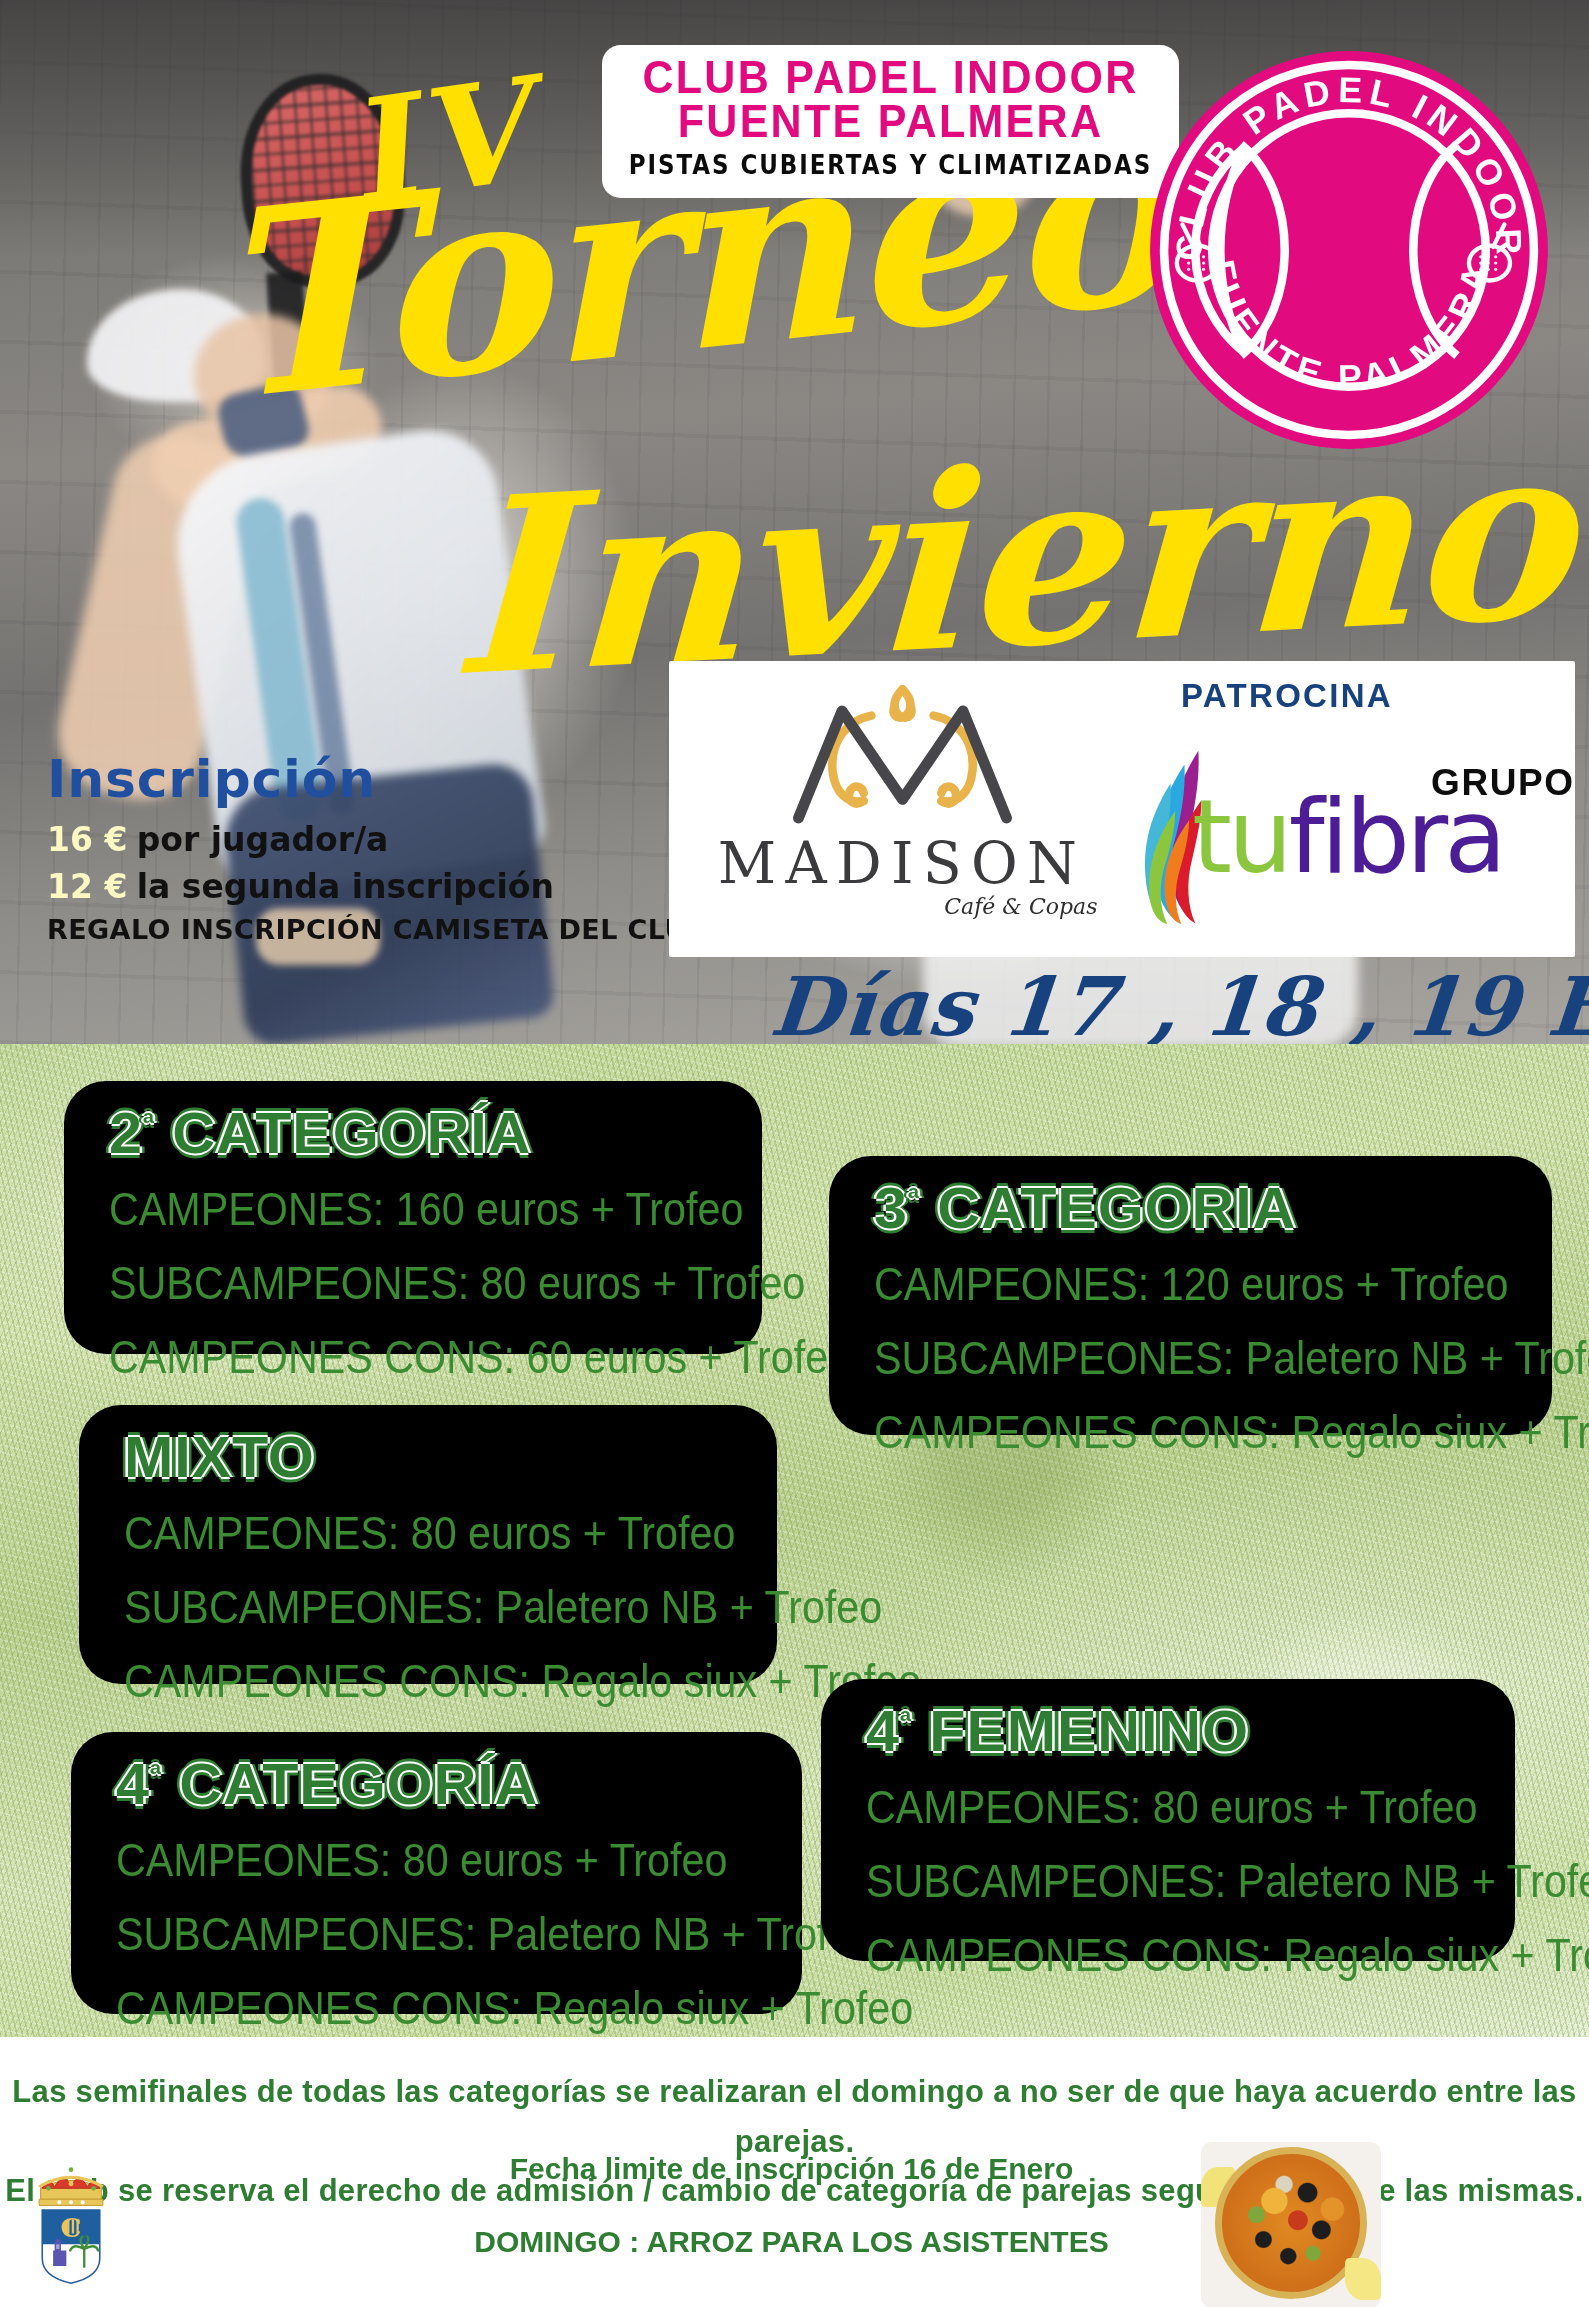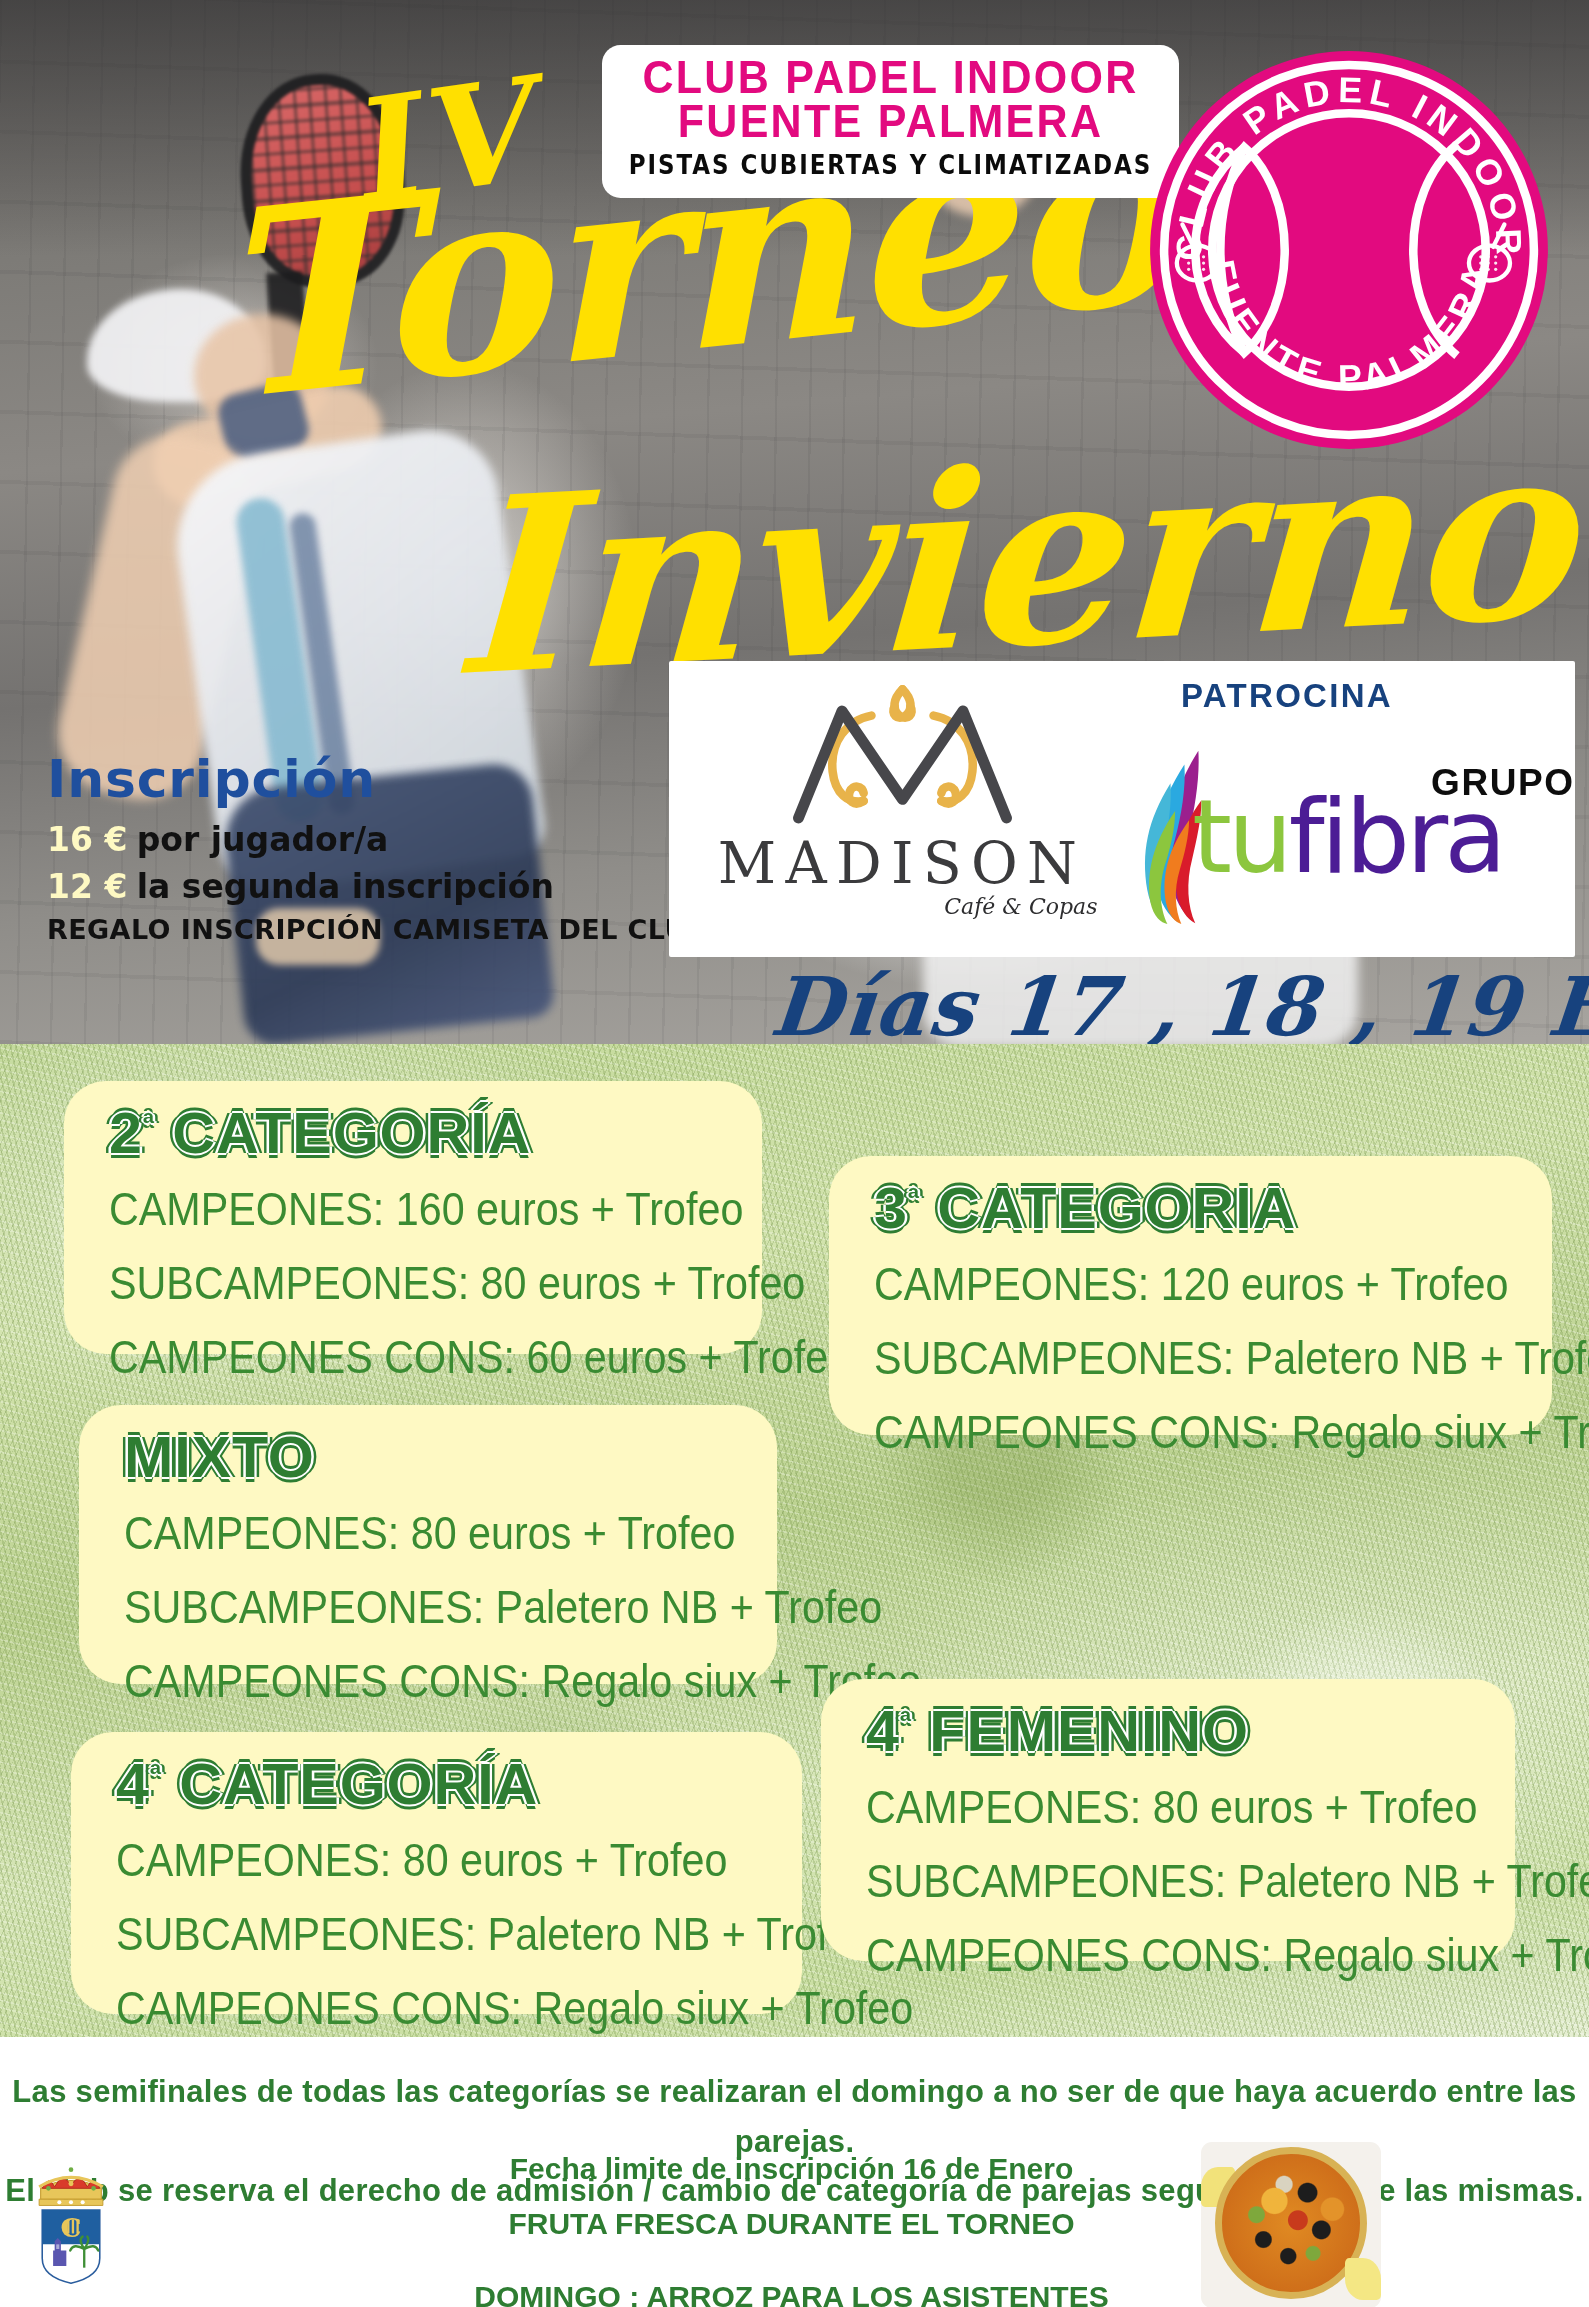--- a/index.html
+++ b/index.html
@@ -316,21 +316,21 @@
     position: absolute; inset: 0;
     background:
       radial-gradient(circle at 12% 18%, rgba(255,255,255,.5) 0 3%, rgba(255,255,255,0) 9%),
       radial-gradient(circle at 63% 42%, rgba(120,150,70,.28) 0 4%, rgba(255,255,255,0) 11%),
       radial-gradient(circle at 86% 72%, rgba(255,255,255,.45) 0 3%, rgba(255,255,255,0) 10%),
       radial-gradient(circle at 35% 80%, rgba(110,145,65,.22) 0 4%, rgba(255,255,255,0) 12%);
   }
 
   .card {
     position: absolute;
-    background: #fef9c3;
+    background: #000000;
     border-radius: 42px;
     z-index: 4;
     padding: 23px 43px 26px 45px;
   }
   .card-title {
     font-family: "Liberation Sans", sans-serif;
     font-weight: bold;
     font-size: 57px;
     color: #2e7d32;
     letter-spacing: 0.8px;
@@ -621,21 +621,20 @@
     <div class="card-line">CAMPEONES:  80 euros + Trofeo</div>
     <div class="card-line">SUBCAMPEONES: Paletero NB + Trofeo</div>
     <div class="card-line">CAMPEONES CONS: Regalo siux + Trofeo</div>
   </div>
 
   <div class="footer">
     <div class="foot-note first">Las semifinales de todas las categorías se realizaran el domingo a no ser de que haya acuerdo entre las parejas.</div>
     <div class="foot-note">El club se reserva el derecho de admisión / cambio de categoría de parejas según el nivel de las mismas.</div>
     <div class="foot-block">
       <div>Fecha limite de inscripción 16 de Enero</div>
-      <div class="foot-sp1">FRUTA FRESCA DURANTE EL TORNEO</div>
       <div class="foot-sp2">DOMINGO : ARROZ PARA LOS ASISTENTES</div>
     </div>
   </div>
 
   <div class="crest">
     <svg viewBox="0 0 126 162" xmlns="http://www.w3.org/2000/svg">
 
       <g>
         <path d="M 24,44 L 24,30 Q 63,10 102,30 L 102,44 Z" fill="#e8c65a" stroke="#c49b2e" stroke-width="1.4"></path>
         <path d="M 26,30 Q 34,12 42,28 Q 52,8 63,26 Q 74,8 84,28 Q 92,12 100,30 Z" fill="#d93b2b" stroke="#b02b1d" stroke-width="1.2"></path>

